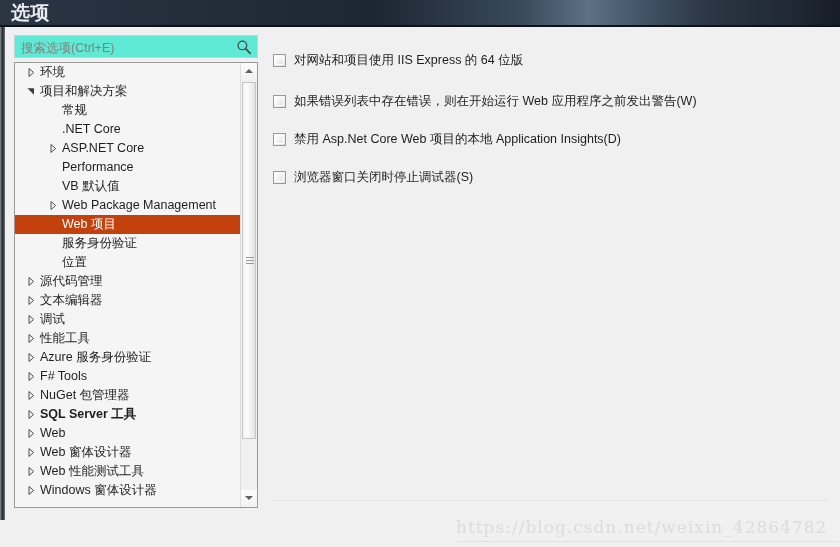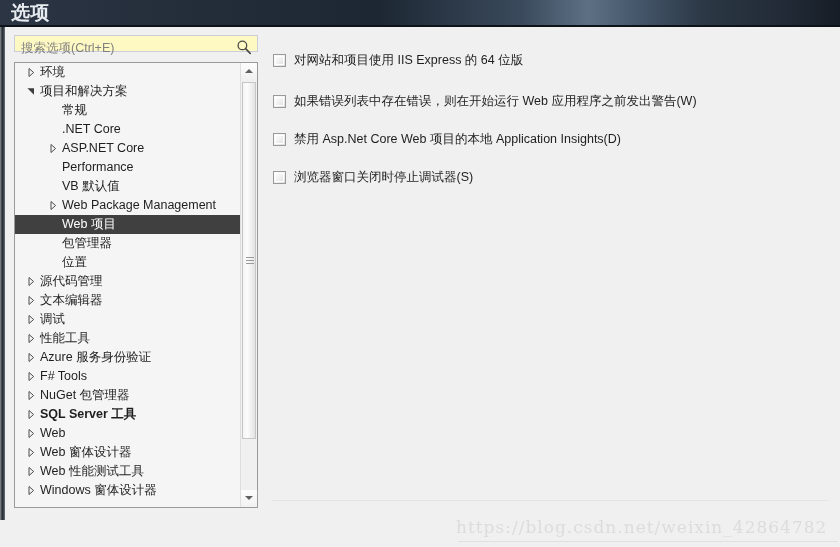--- a/index.html
+++ b/index.html
@@ -53,22 +53,22 @@
   }
   .left-dark-edge2 {
     position: absolute; left: 3px; top: 27px;
     width: 2px; height: 493px;
     background: linear-gradient(to right, #2a3138 0%, #6d757c 100%);
   }
 
   
   .searchbox {
     position: absolute; left: 14px; top: 35px;
-    width: 244px; height: 17px;
-    background: #fef9c3;
+    width: 244px; height: 23px;
+    background: #5eead4;
     border: 1px solid #cccedb;
     box-sizing: border-box;
   }
   .search-input {
     position: absolute; left: 6px; top: 2px;
     width: 210px; height: 19px;
     border: none; outline: none;
     background: transparent;
     font-family: "Liberation Sans", "DejaVu Sans", sans-serif;
     font-size: 12.5px;
@@ -109,21 +109,21 @@
     top: 0;
     width: 14px; height: 19px;
   }
   .tree-item .label {
     display: block;
     height: 19px;
     line-height: 19px;
     overflow: hidden;
   }
   .tree-item.selected {
-    background: #404040;
+    background: #c2410c;
   }
   .tree-item.selected .label { color: #ffffff; }
 
   
   .vscroll {
     position: absolute; right: 0px; top: 0px;
     width: 17px; height: 444px;
     background: #f0f0f0;
     border-left: 1px solid #dedede;
     box-sizing: border-box;
@@ -269,21 +269,21 @@
         <div class="tree-item" style="top: 0px;">
           <span class="arrow" style="left: 31px;"><svg width="14" height="19" viewBox="0 0 14 19">
               <path d="M5 5.5 L9.6 9.5 L5 13.5 Z" fill="none" stroke="#4d4d4d" stroke-width="1"></path>
             </svg></span>
           <span class="label" style="padding-left: 47px;">Web Package Management</span>
         </div>
         <div class="tree-item selected" style="top: 0px;">
           <span class="label" style="padding-left: 47px;">Web 项目</span>
         </div>
         <div class="tree-item" style="top: 0px;">
-          <span class="label" style="padding-left: 47px;">包管理器</span>
+          <span class="label" style="padding-left: 47px;">服务身份验证</span>
         </div>
         <div class="tree-item" style="top: 0px;">
           <span class="label" style="padding-left: 47px;">位置</span>
         </div>
         <div class="tree-item" style="top: 0px;">
           <span class="arrow" style="left: 9px;"><svg width="14" height="19" viewBox="0 0 14 19">
               <path d="M5 5.5 L9.6 9.5 L5 13.5 Z" fill="none" stroke="#4d4d4d" stroke-width="1"></path>
             </svg></span>
           <span class="label" style="padding-left: 25px;">源代码管理</span>
         </div>

